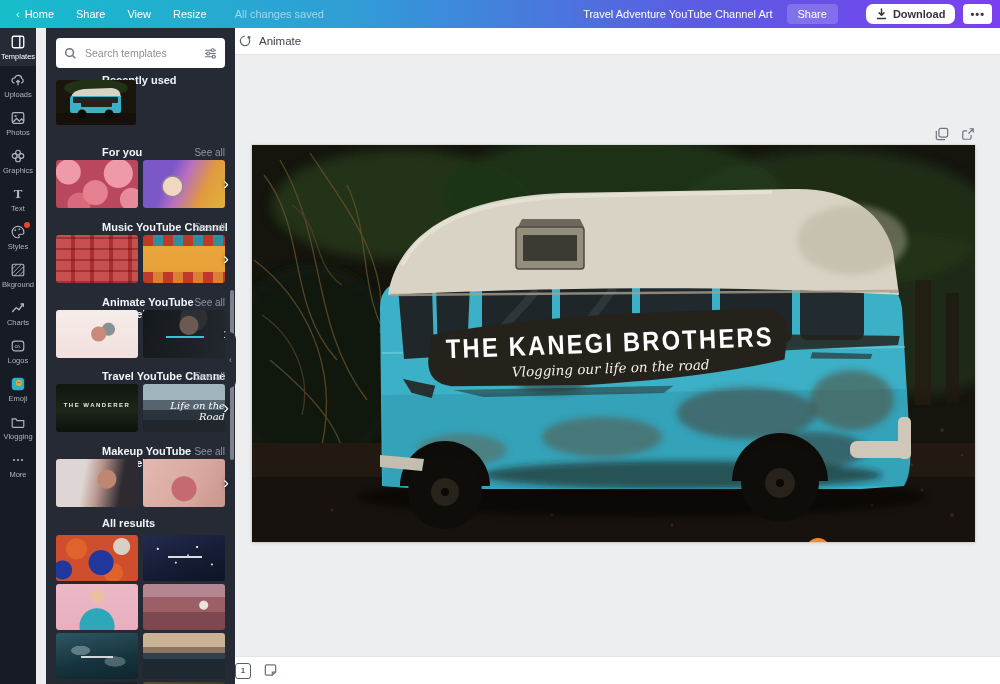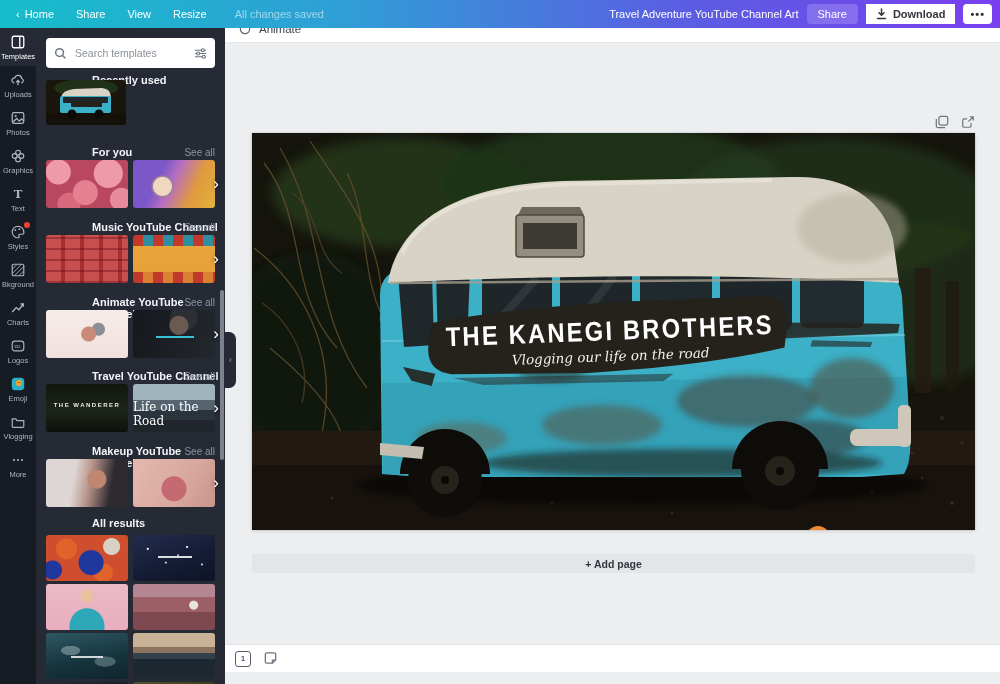--- a/index.html
+++ b/index.html
@@ -6,36 +6,36 @@
   #app{position:relative;width:1000px;height:684px;overflow:hidden;background:#eceef0;}
 
   
   .topbar{position:absolute;left:0;top:0;width:1000px;height:28px;
     background:linear-gradient(90deg,#16bdca 0%,#2f9fd6 34%,#5a5ee2 68%,#7a3ff0 100%);
     display:flex;align-items:center;color:#fff;font-size:11px;z-index:30;}
   .tb-left{display:flex;align-items:center;gap:22px;padding-left:16px;}
   .menu-item{cursor:pointer;display:flex;align-items:center;gap:5px;}
   .tb-status{color:rgba(255,255,255,.55);margin-left:6px;}
   .tb-right{margin-left:auto;display:flex;align-items:center;gap:8px;padding-right:8px;}
-  .tb-title{}
+  .tb-title{margin-right:6px;}
   .btn-share{background:rgba(255,255,255,.18);border-radius:4px;padding:4px 11px;cursor:pointer;}
-  .btn-download{background:#fff;color:#33343c;border-radius:0;padding:4px 10px;display:flex;align-items:center;gap:6px;font-weight:bold;cursor:pointer;}
+  .btn-download{background:#fff;color:#33343c;border-radius:7px;padding:4px 10px;display:flex;align-items:center;gap:6px;font-weight:bold;cursor:pointer;margin-left:20px;}
   .btn-more{background:#fff;color:#33343c;border-radius:4px;padding:4px 7px;letter-spacing:1px;font-weight:bold;cursor:pointer;}
 
   
   .rail{position:absolute;left:0;top:28px;width:36px;height:656px;background:#171b24;z-index:20;}
   .rail-item{width:36px;height:38px;display:flex;flex-direction:column;align-items:center;justify-content:center;gap:2px;cursor:pointer;position:relative;}
   .rail-item .rlabel{font-size:7.5px;color:#aeb5c0;}
   .rail-item.active{background:#252a35;}
   .rail-item.active .rlabel{color:#fff;}
   .rail-item svg{display:block;}
   .badge-dot{position:absolute;top:4px;right:6px;width:6px;height:6px;border-radius:50%;background:#f0412d;}
 
   
-  .panel{position:absolute;left:36px;top:28px;width:189px;height:656px;background:#252a35;z-index:20;overflow:hidden;}
+  .panel{position:absolute;left:46px;top:28px;width:189px;height:656px;background:#252a35;z-index:20;overflow:hidden;}
   .searchbox{position:absolute;left:10px;top:10px;width:169px;height:30px;background:#fff;border-radius:4px;display:flex;align-items:center;box-sizing:border-box;padding:0 8px;gap:6px;}
   .searchbox input{border:0;outline:0;flex:1;font-size:10.5px;font-family:"Liberation Sans",sans-serif;color:#333;min-width:0;}
   .searchbox input::placeholder{color:#8a9097;}
   .sec-label{position:absolute;left:10px;font-size:11px;font-weight:bold;color:#f2f4f7;margin-left:46px;}
   .see-all{position:absolute;right:10px;font-size:10px;color:#8e96a3;cursor:pointer;}
   .thumb-row{position:absolute;left:10px;display:flex;gap:5px;}
   .thumb{width:82px;height:48px;border-radius:3px;position:relative;overflow:hidden;background:#333;cursor:pointer;flex:none;}
   .car-chev{position:absolute;right:-4px;top:14px;color:#fff;font-size:17px;text-shadow:0 0 4px rgba(0,0,0,.8);cursor:pointer;}
   .ru-thumb{position:absolute;left:10px;top:52px;width:80px;height:45px;border-radius:3px;overflow:hidden;cursor:pointer;}
   .grid-row{position:absolute;left:10px;display:flex;gap:5px;}
@@ -103,24 +103,24 @@
     linear-gradient(180deg,#b48691 0 28%,#9c5f66 28% 60%,#7e4850 60%);}
   [data-kind="waves"]{background:
     radial-gradient(ellipse at 30% 38%,rgba(220,235,235,.35) 0 9px,transparent 10px),
     radial-gradient(ellipse at 72% 62%,rgba(200,225,228,.3) 0 10px,transparent 11px),
     linear-gradient(170deg,#2d5763,#16333d 60%,#0f252e);}
   [data-kind="waves"]::after{content:"";position:absolute;left:30%;top:50%;width:40%;height:2px;background:rgba(255,255,255,.8);}
   [data-kind="forest-ridge"]{background:linear-gradient(180deg,#c9b295 0 30%,#8a7460 30% 44%,#31404a 44% 56%,#1d2830 56%);}
   [data-kind="partial-dark"]{background:linear-gradient(90deg,#262b33,#1b2026);}
   [data-kind="partial-olive"]{background:linear-gradient(90deg,#55512a,#3c3e20);}
   .tl-upper{position:absolute;left:0;right:0;top:38%;text-align:center;color:#ece9e1;font-size:6px;font-weight:bold;letter-spacing:1.5px;}
-  .tl-script{position:absolute;left:0;right:0;top:34%;text-align:left;color:#fff;font-size:12px;font-family:"DejaVu Serif",serif;}
-
-  
-  .main{position:absolute;left:225px;top:16px;width:775px;height:656px;background:#eceef0;border-radius:6px;}
+  .tl-script{position:absolute;left:0;right:0;top:34%;text-align:right;color:#fff;font-size:10px;font-style:italic;font-family:"DejaVu Serif",serif;}
+
+  
+  .main{position:absolute;left:225px;top:28px;width:775px;height:656px;background:#eceef0;border-radius:6px;}
   .toolbar{position:absolute;left:0;top:0;width:775px;height:26px;background:#fff;border-bottom:1px solid #e4e6e9;display:flex;align-items:center;}
   .animate-btn{display:flex;align-items:center;gap:7px;padding:0 13px;color:#3d434d;font-size:11.5px;cursor:pointer;height:100%;}
   .page-actions{position:absolute;top:99px;left:705px;width:45px;display:flex;gap:12px;justify-content:flex-end;}
   .pa-icon{cursor:pointer;}
   .canvas-wrap{position:absolute;left:27px;top:117px;width:723px;height:397px;box-shadow:0 0 0 1px rgba(0,0,0,.04),0 1px 4px rgba(0,0,0,.14);background:#15150e;}
   .page-svg{display:block;width:723px;height:397px;}
   .addpage{position:absolute;left:27px;top:538px;width:723px;height:19px;background:#e3e5e9;border-radius:3px;display:flex;align-items:center;justify-content:center;font-size:10.5px;font-weight:bold;color:#33373d;cursor:pointer;}
 
   
   .statusbar{position:absolute;left:0;bottom:0;width:775px;height:28px;background:#fff;border-top:1px solid #e2e4e8;display:flex;align-items:center;box-sizing:border-box;padding:0 10px;}
@@ -468,23 +468,20 @@
           <polygon points="532,196 648,202 646,211 530,212" fill="#25221c" opacity=".85"></polygon>
           <polygon points="560,215 620,219 618,224 558,221" fill="#25221c" opacity=".6"></polygon>
           <polygon points="200,239 420,243 410,250 230,247" fill="#25221c" opacity=".5"></polygon>
           <text transform="translate(358,207) scale(0.88,1)" text-anchor="middle" font-family="'Liberation Sans',sans-serif" font-size="27" font-weight="700" letter-spacing="2.5" fill="#ffffff">THE KANEGI BROTHERS</text>
           <text x="358" y="228" text-anchor="middle" font-family="'DejaVu Serif',serif" font-style="italic" font-size="13.5" fill="#f4f1ea">Vlogging our life on the road</text>
         </g>
         <circle cx="566" cy="405" r="12" fill="#ef8b2d"></circle>
       </svg>
     </div>
 
-    <div class="addpage">
-      <span>+ Add page</span>
-    </div>
 
     <div class="statusbar">
       <div class="sb-left">
         <span class="pages-chip">1</span>
         <svg width="15" height="15" viewBox="0 0 16 16">
             <path d="M2.5 3.5A1.5 1.5 0 0 1 4 2h8a1.5 1.5 0 0 1 1.5 1.5v6L10 13H4a1.5 1.5 0 0 1-1.5-1.5z" stroke="#6f7680" fill="none" stroke-width="1.4"></path>
             <path d="M13.3 9.7H10V13" stroke="#6f7680" fill="none" stroke-width="1.4"></path>
           </svg>
       </div>
     </div>

